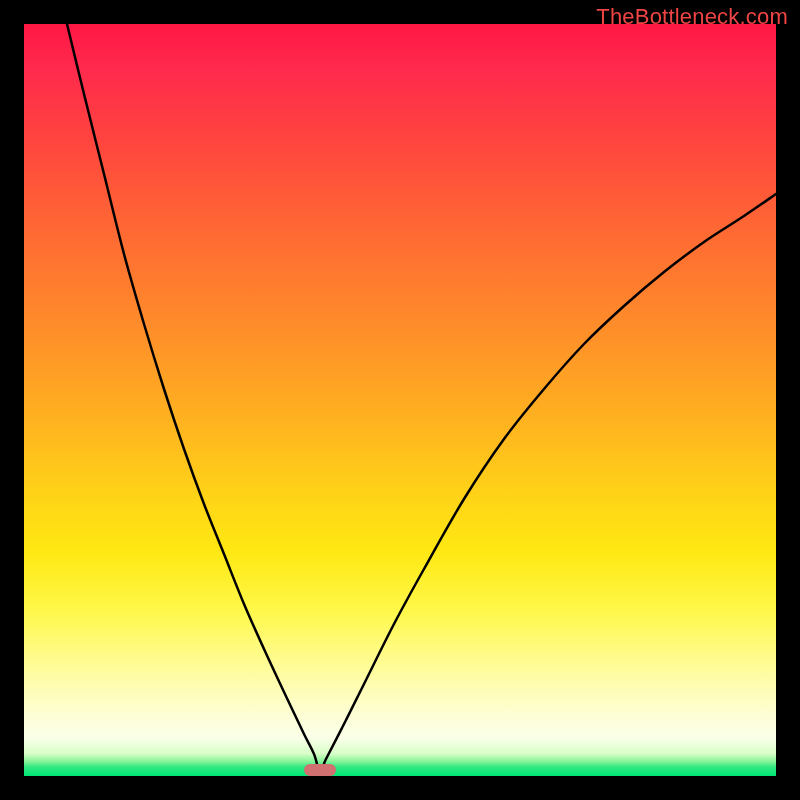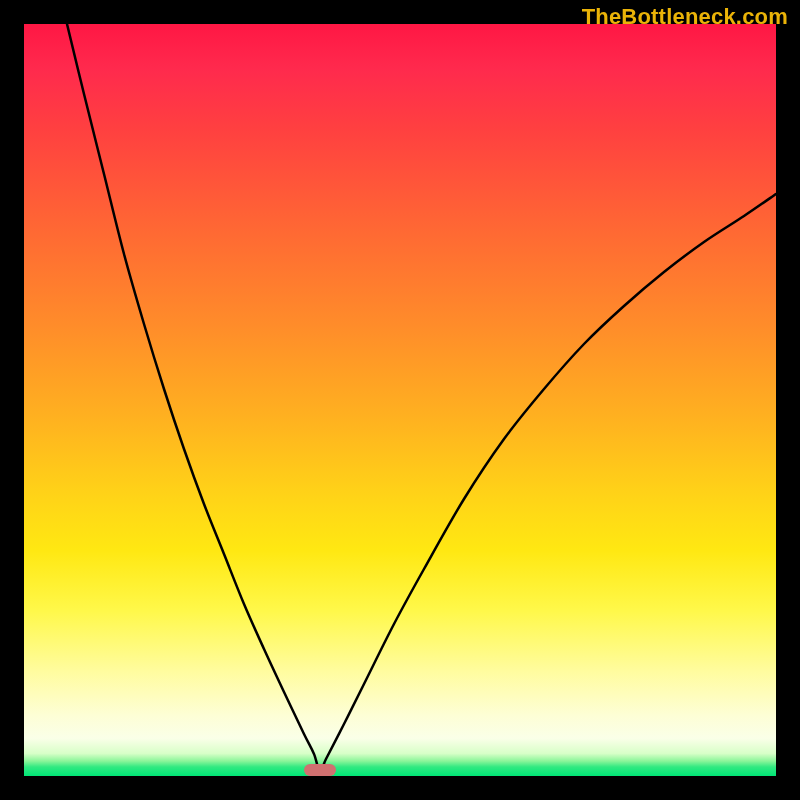--- a/index.html
+++ b/index.html
@@ -57,22 +57,22 @@
     width: 32px;
     height: 12px;
     border-radius: 6px;
     background: #d07070;
   }
   .watermark {
     position: absolute;
     top: 4px;
     right: 12px;
     font-size: 22px;
-    color: #eab308;
-    font-weight: 700;
+    color: #ef4444;
+    font-weight: 400;
     letter-spacing: 0.2px;
   }
 </style>
 </head>
 <body>
 
 <div class="watermark">TheBottleneck.com</div>
 
 <div class="frame">
   <div class="gradient"></div>

